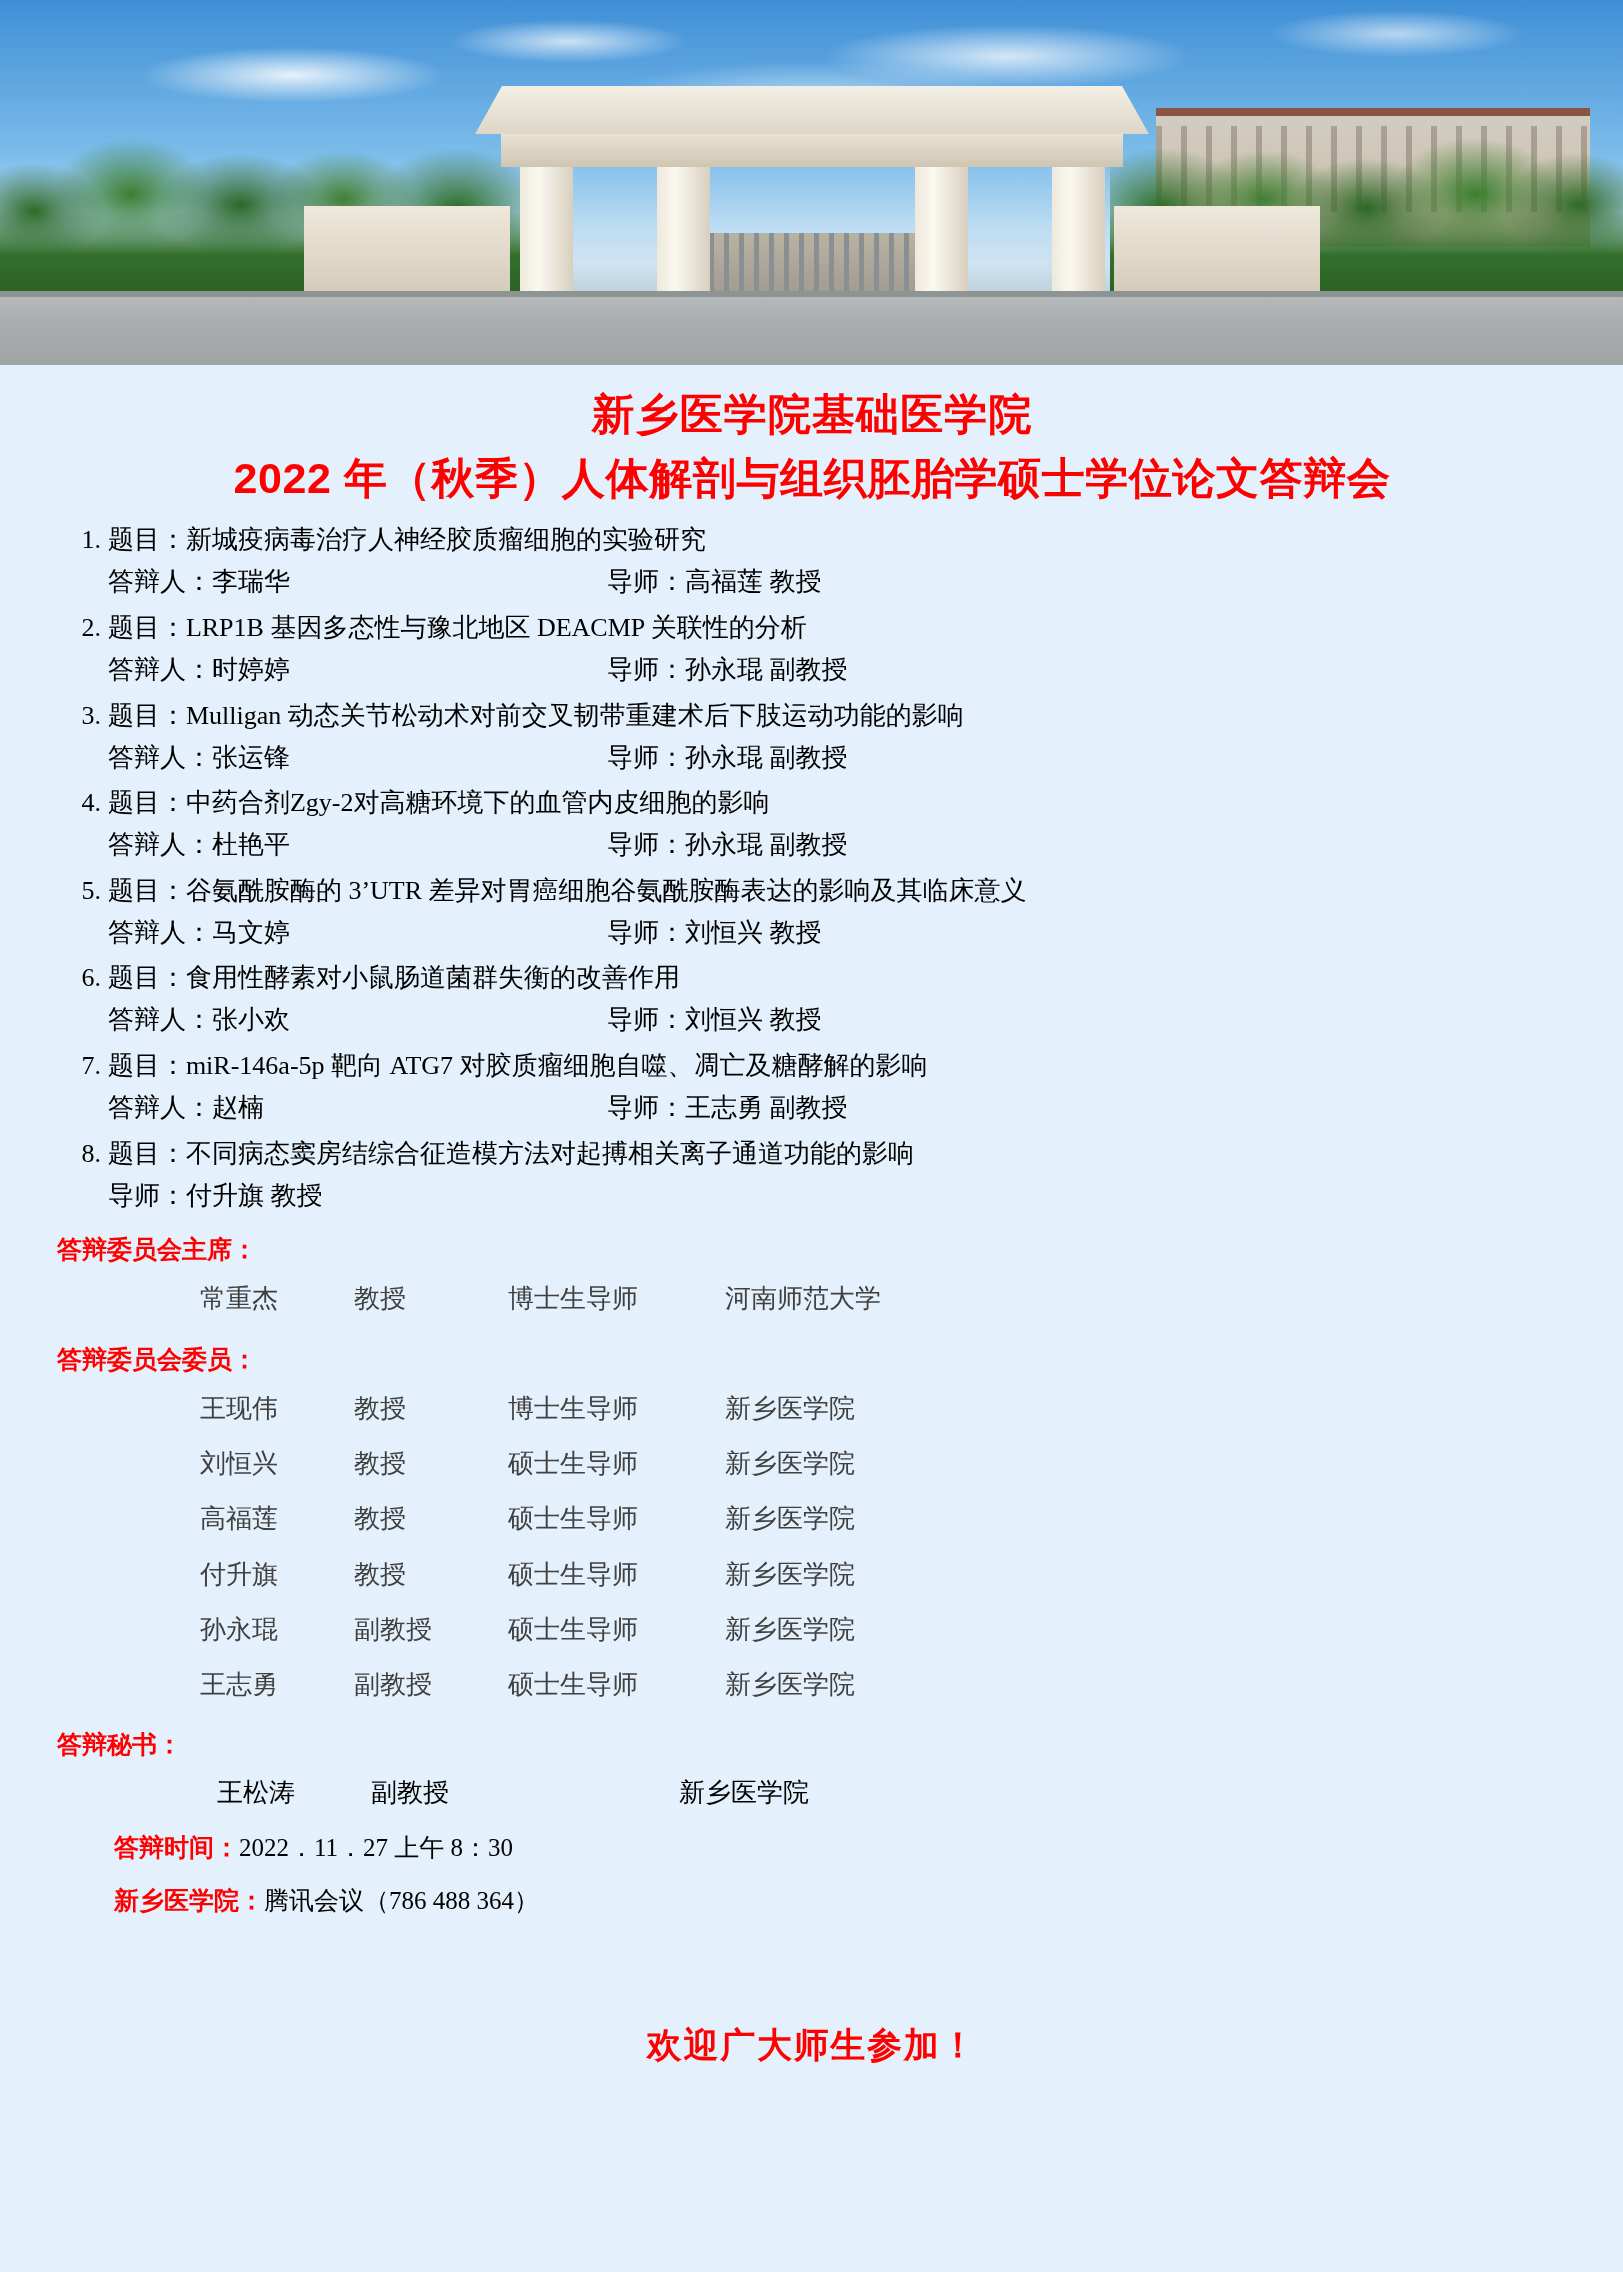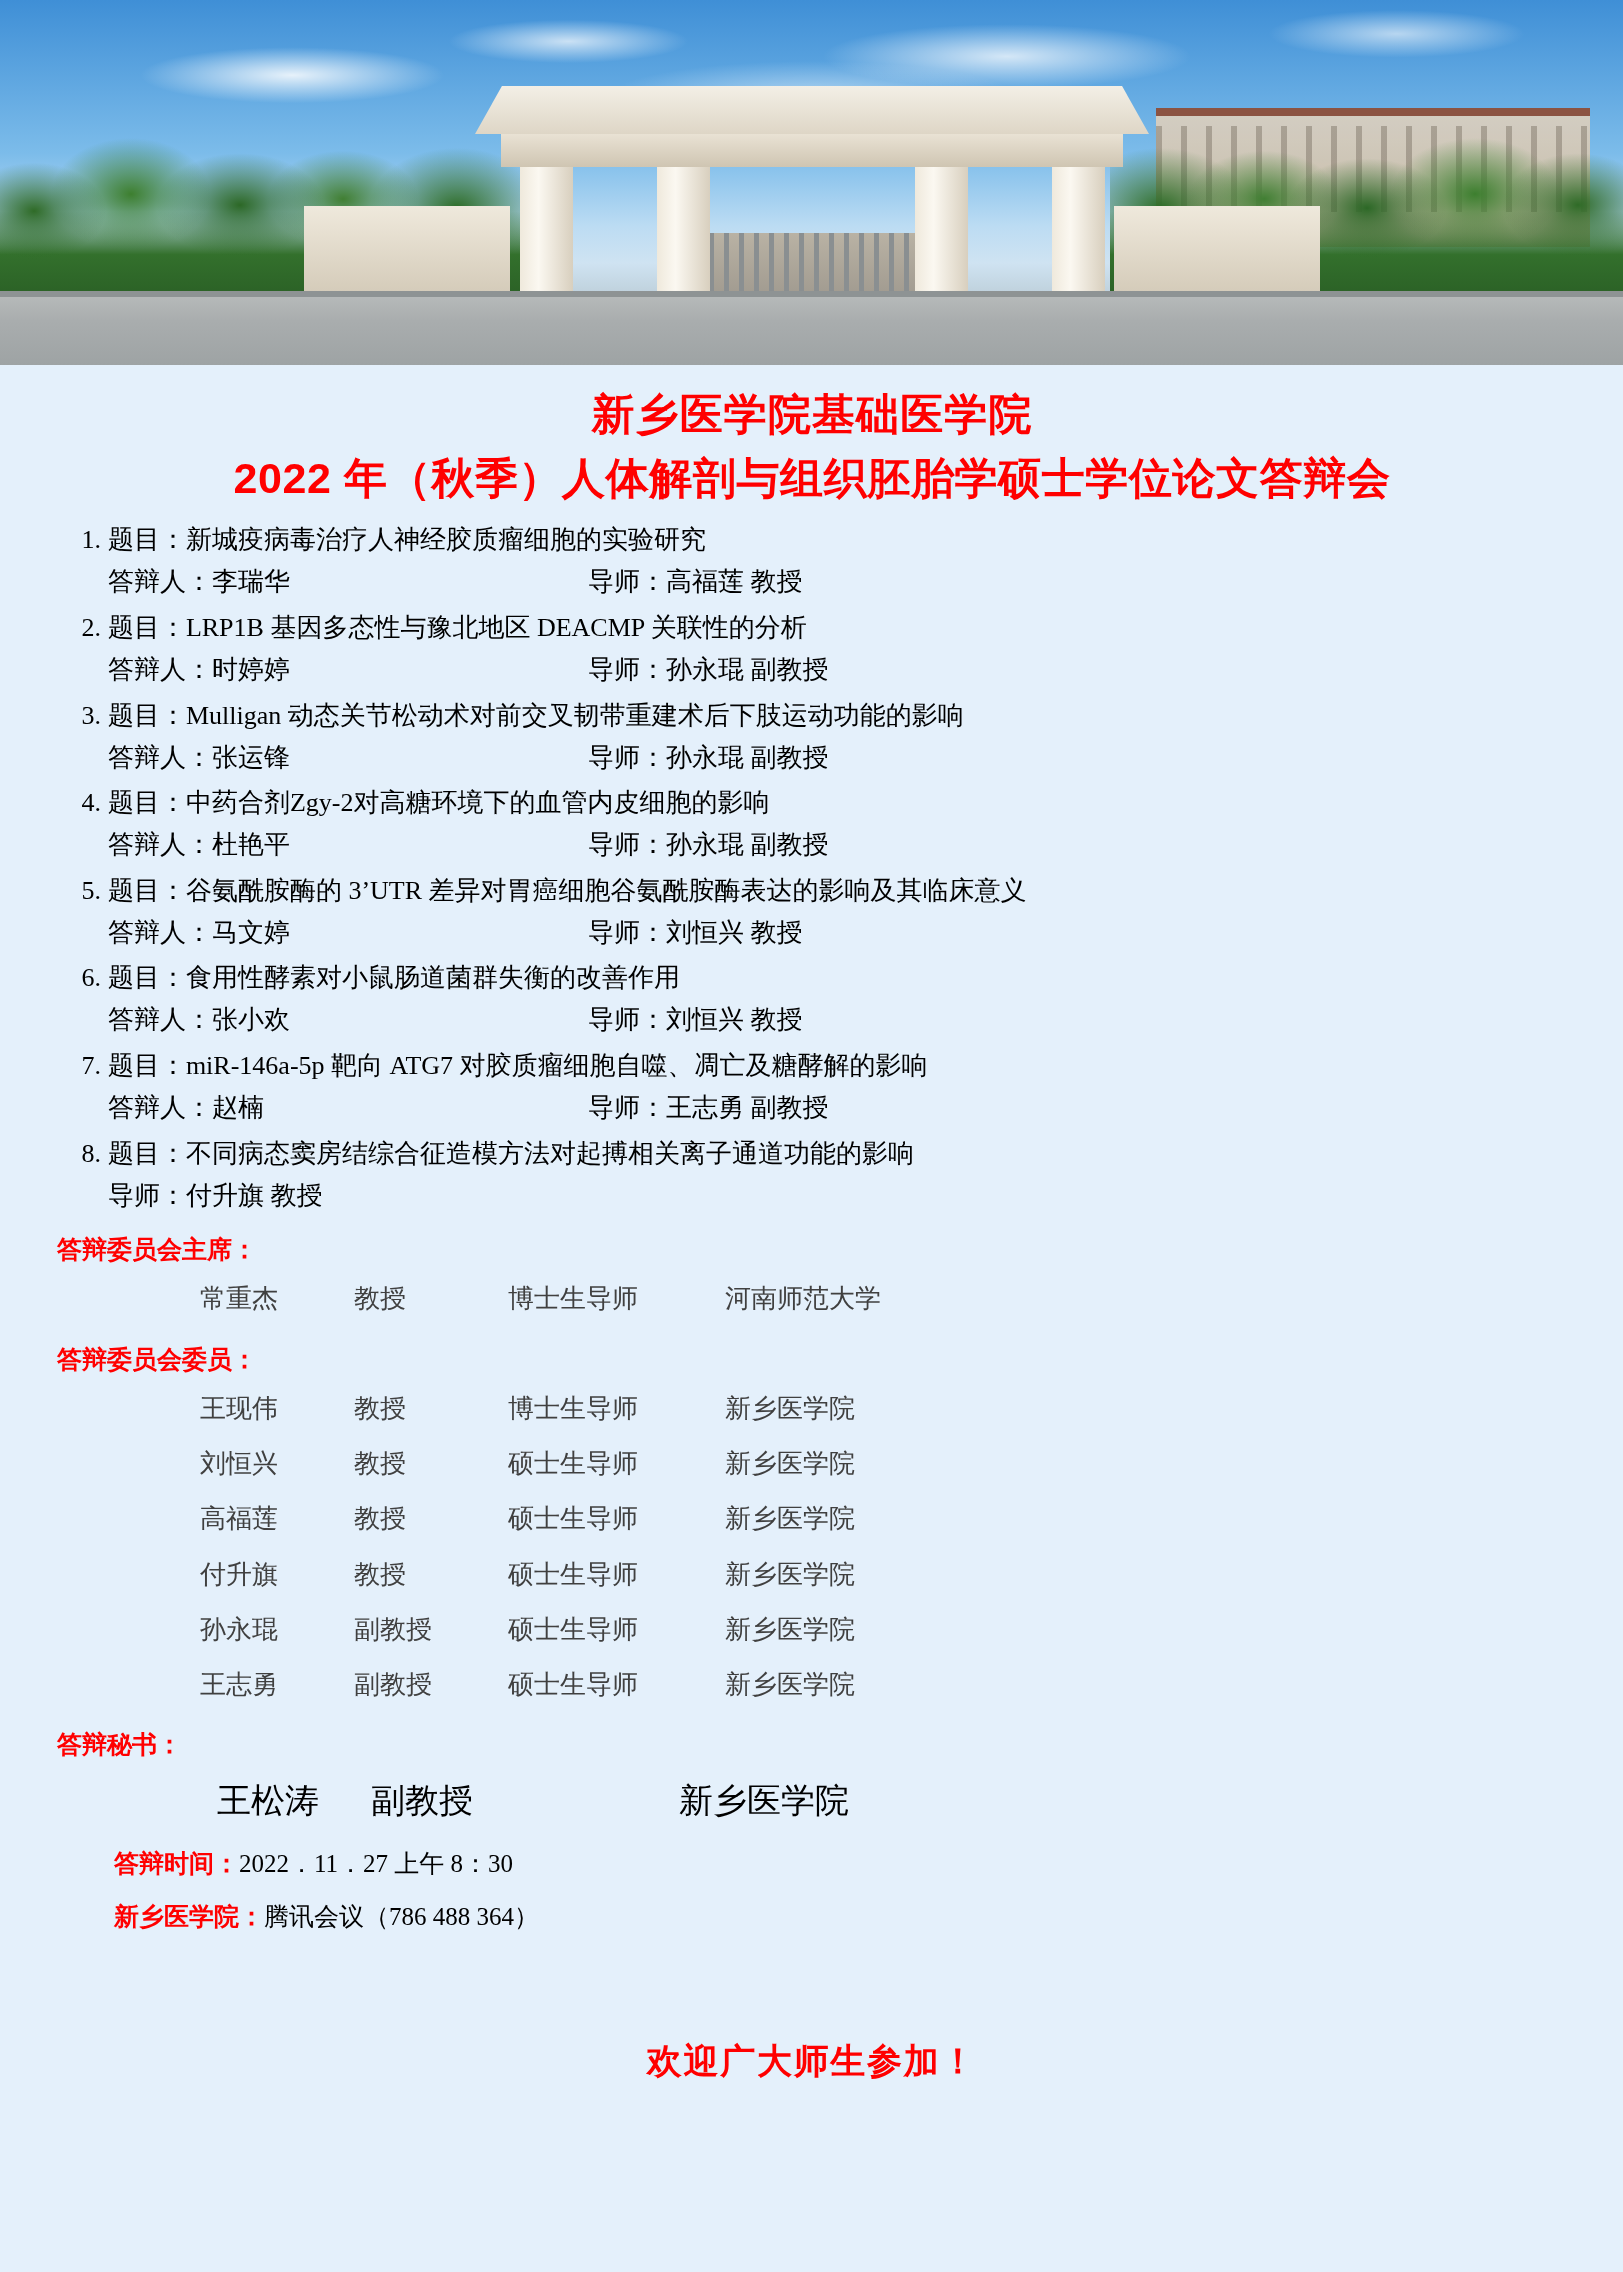--- a/index.html
+++ b/index.html
@@ -166,20 +166,21 @@
   .entry-topic {
     flex: 1 1 auto;
   }
   .entry-line2 {
     display: flex;
     align-items: baseline;
     font-size: 26px;
     line-height: 1.62;
     color: #000000;
     padding-left: 45px;
+    gap: 19px;
   }
   .entry-presenter {
     flex: 0 0 480px;
   }
   .entry-advisor {
     flex: 1 1 auto;
   }
 
   
   .section {
@@ -199,21 +200,21 @@
     color: #404040;
     padding-left: 143px;
   }
   .m-name { flex: 0 0 154px; }
   .m-title { flex: 0 0 154px; }
   .m-role { flex: 0 0 217px; }
   .m-org { flex: 1 1 auto; }
 
   .secretary-row {
     display: flex;
-    font-size: 34px;
+    font-size: 26px;
     line-height: 2.0;
     color: #000000;
     padding-left: 160px;
   }
   .s-name { flex: 0 0 154px; }
   .s-title { flex: 0 0 308px; }
   .s-org { flex: 1 1 auto; }
 
   .info-row {
     font-size: 25px;

